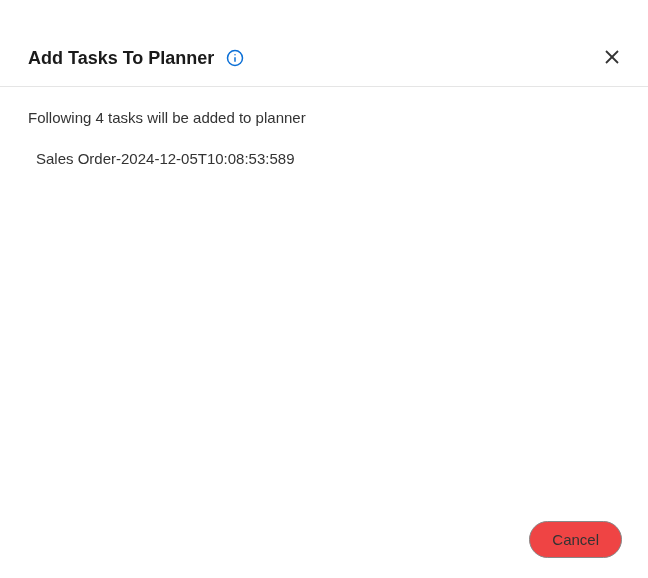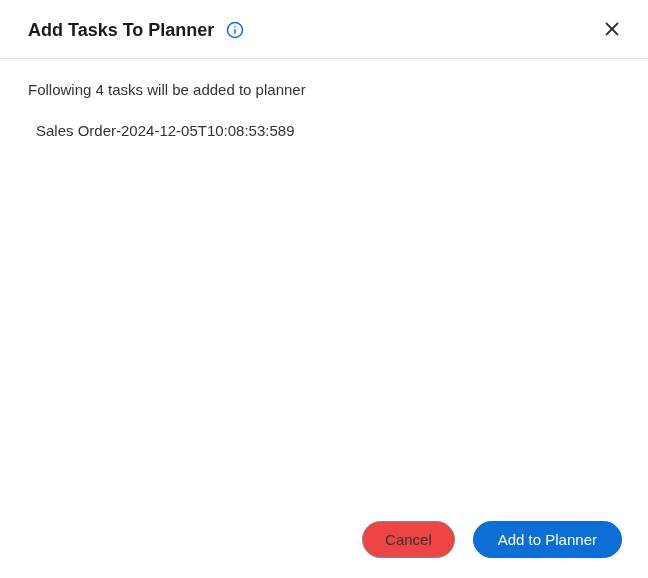--- a/index.html
+++ b/index.html
@@ -19,20 +19,21 @@
       width: 100%;
       height: 100%;
       display: flex;
       flex-direction: column;
     }
     .header {
       display: flex;
       align-items: center;
       padding: 17px 25px 15px 28px;
       border-bottom: 1px solid #e5e5e5;
+      margin-top: 28px;
     }
     .title {
       font-size: 18px;
       font-weight: 700;
       color: #1a1a1a;
     }
     .info-icon {
       margin-left: 12px;
       display: inline-flex;
       cursor: pointer;
@@ -129,16 +130,15 @@
   <div class="body">
     <p class="description">Following 4 tasks will be added to planner</p>
 
     <div class="task-list">
       <div class="task-item">Sales Order-2024-12-05T10:08:53:589</div>
     </div>
   </div>
 
   <div class="footer">
     <button class="btn btn-secondary">Cancel</button>
-    <button class="btn btn-primary">Add to Planner</button>
   </div>
 
 </div>
 
 </body></html>

